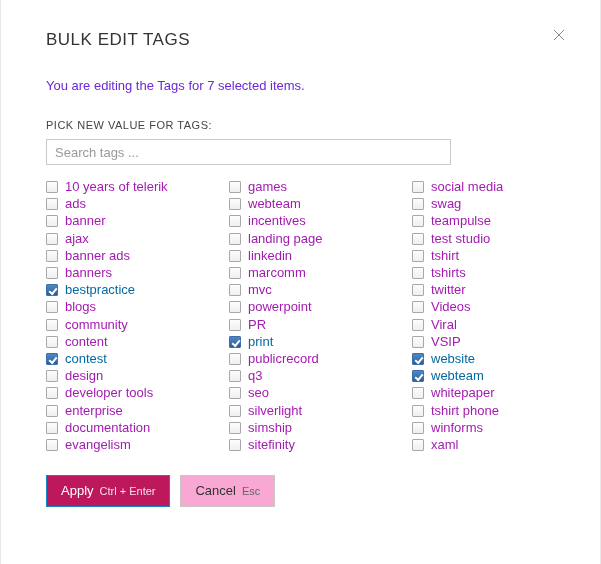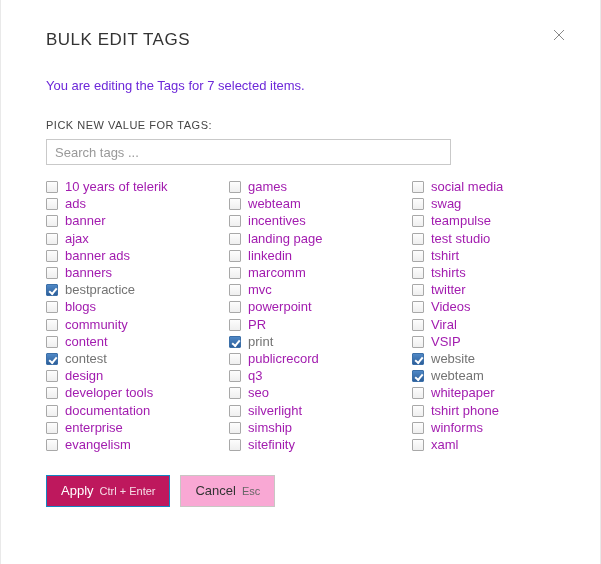--- a/index.html
+++ b/index.html
@@ -110,21 +110,21 @@
     border-left: 2px solid #fff;
     border-bottom: 2px solid #fff;
     transform: rotate(-50deg);
   }
   .tag-label {
     font-size: 13px;
     color: #a21caf;
     cursor: pointer;
   }
   .tag-row.on .tag-label {
-    color: #737373;
+    color: #0369a1;
     text-align: center;
   }
   .actions {
     display: flex;
     gap: 10px;
     align-items: stretch;
   }
   .btn {
     display: inline-flex;
     align-items: center;
@@ -219,25 +219,25 @@
         <div class="tag-row">
           <span class="cb"></span>
           <span class="tag-label">design</span>
         </div>
         <div class="tag-row">
           <span class="cb"></span>
           <span class="tag-label">developer tools</span>
         </div>
         <div class="tag-row">
           <span class="cb"></span>
+          <span class="tag-label">enterprise</span>
+        </div>
+        <div class="tag-row">
+          <span class="cb"></span>
           <span class="tag-label">documentation</span>
-        </div>
-        <div class="tag-row">
-          <span class="cb"></span>
-          <span class="tag-label">enterprise</span>
         </div>
         <div class="tag-row">
           <span class="cb"></span>
           <span class="tag-label">evangelism</span>
         </div>
       </div>
     <div class="col">
         <div class="tag-row">
           <span class="cb"></span>
           <span class="tag-label">games</span>

